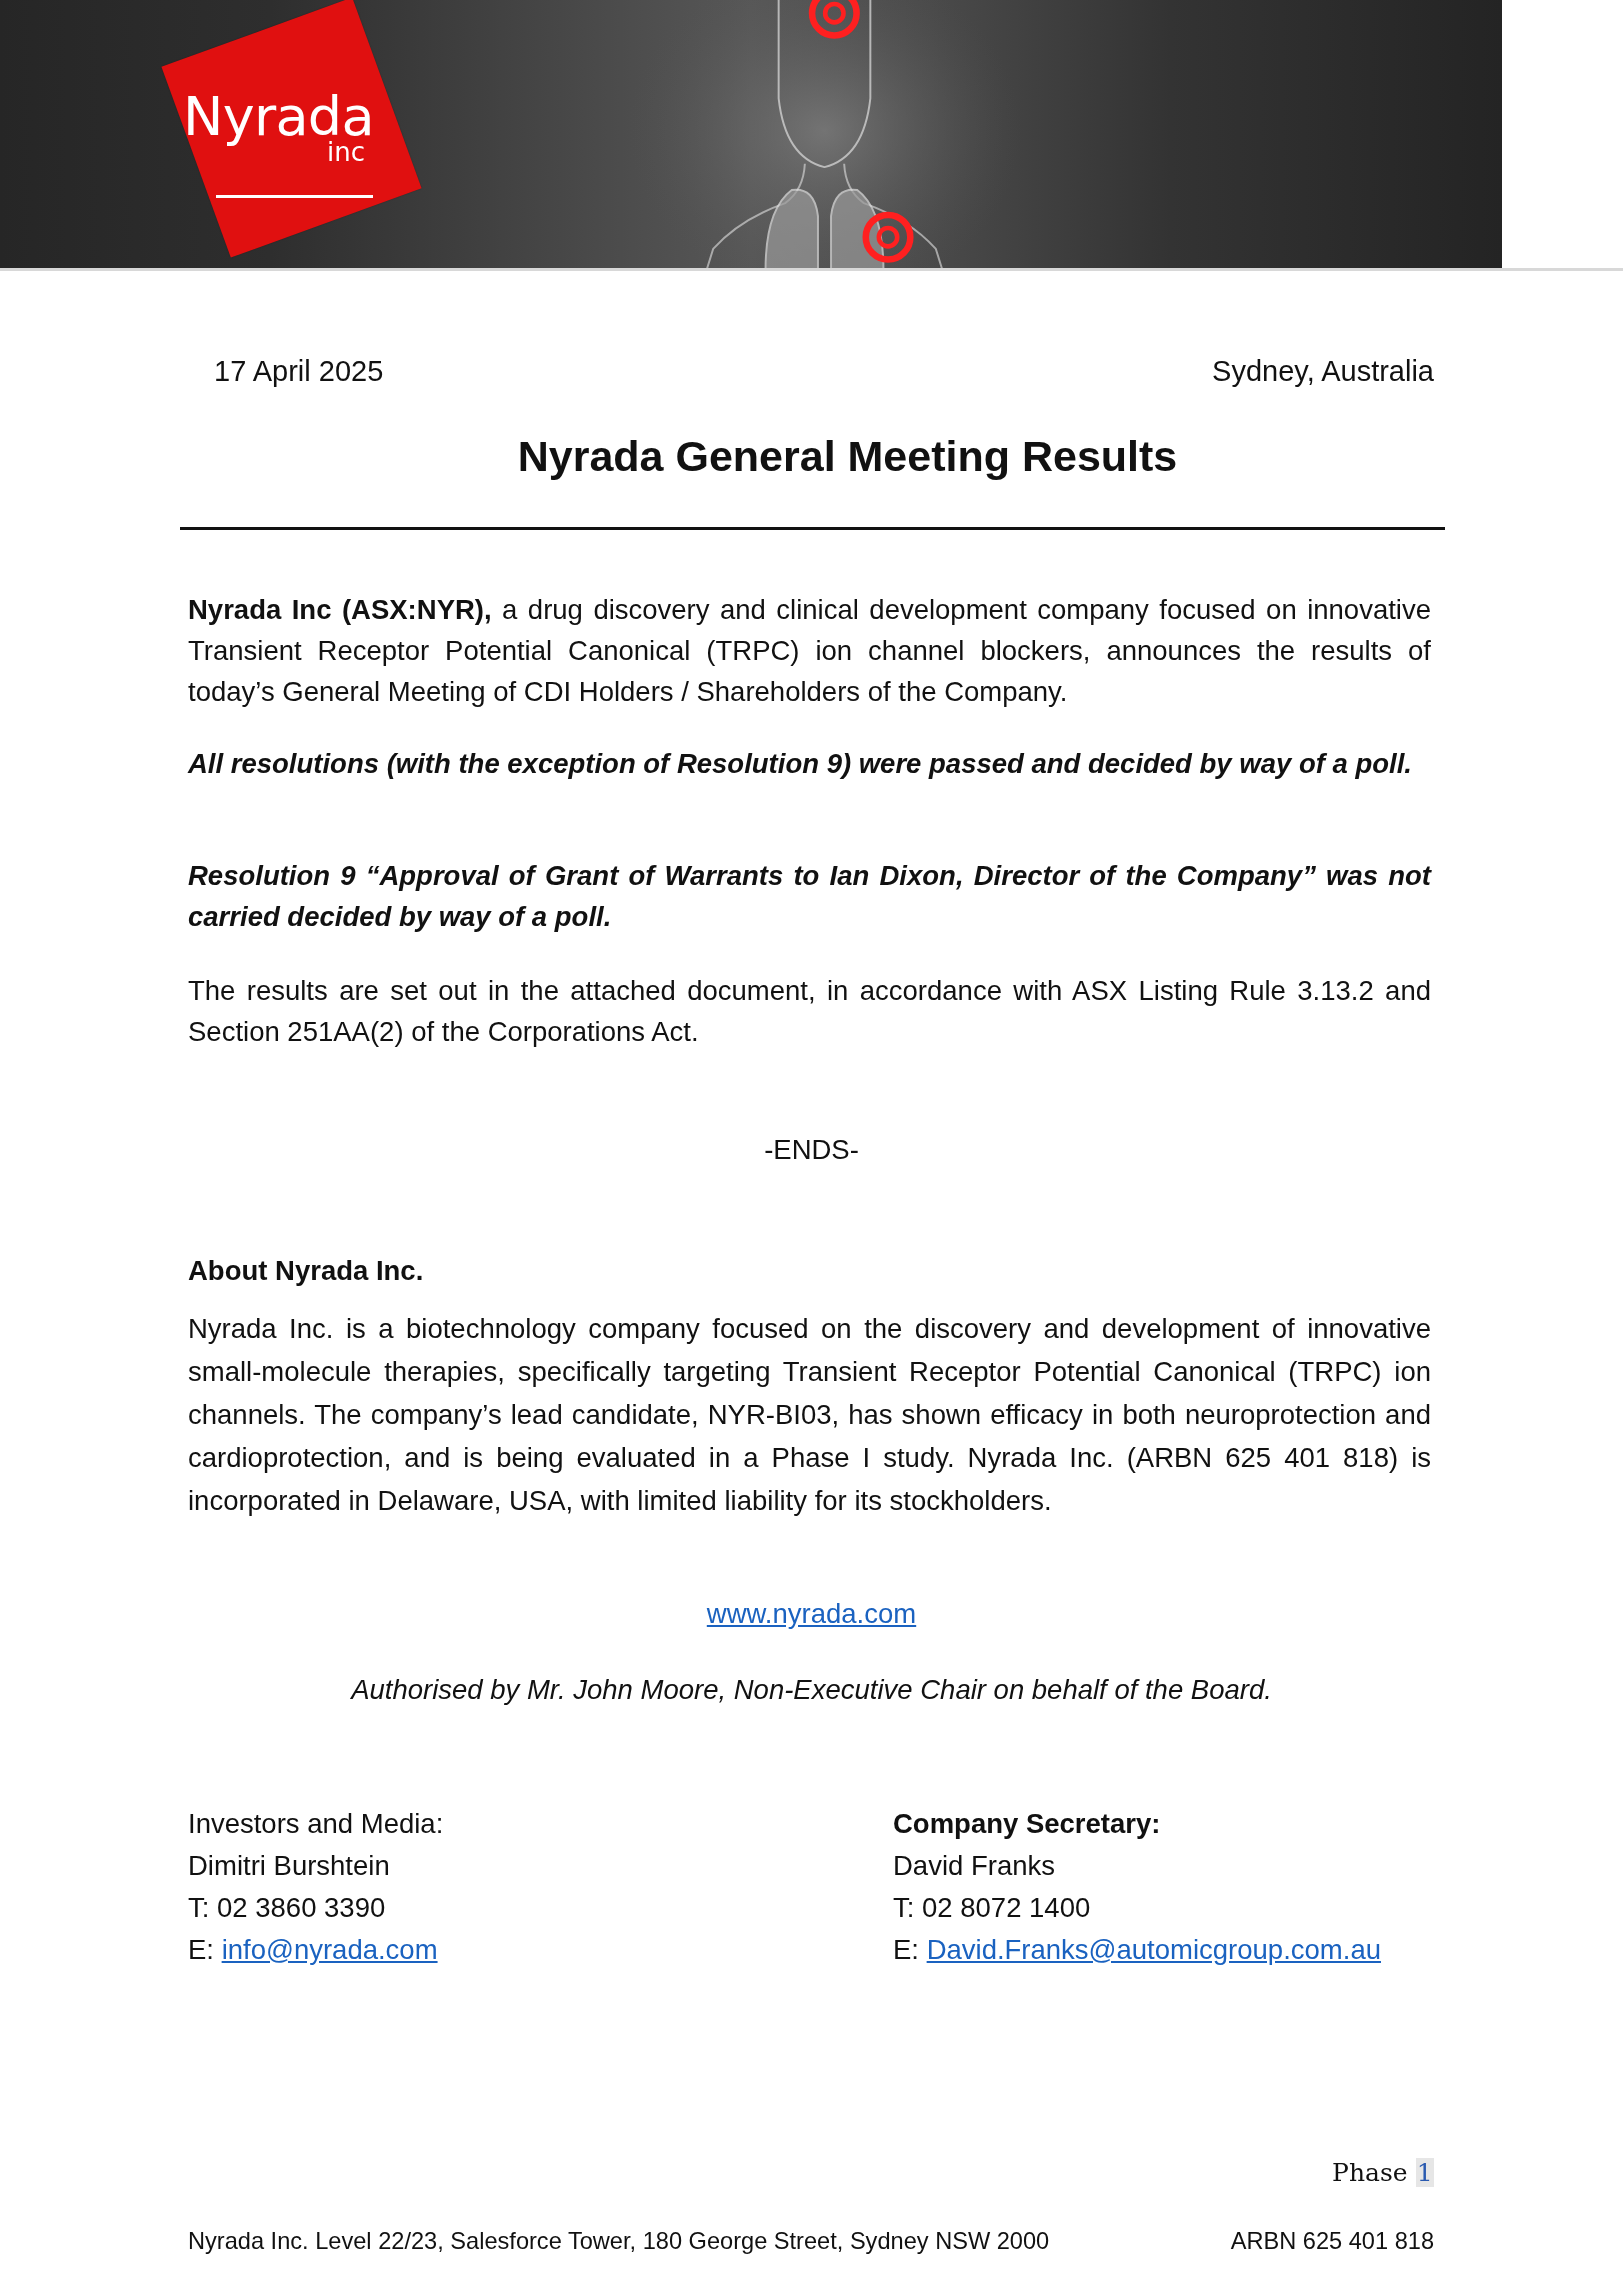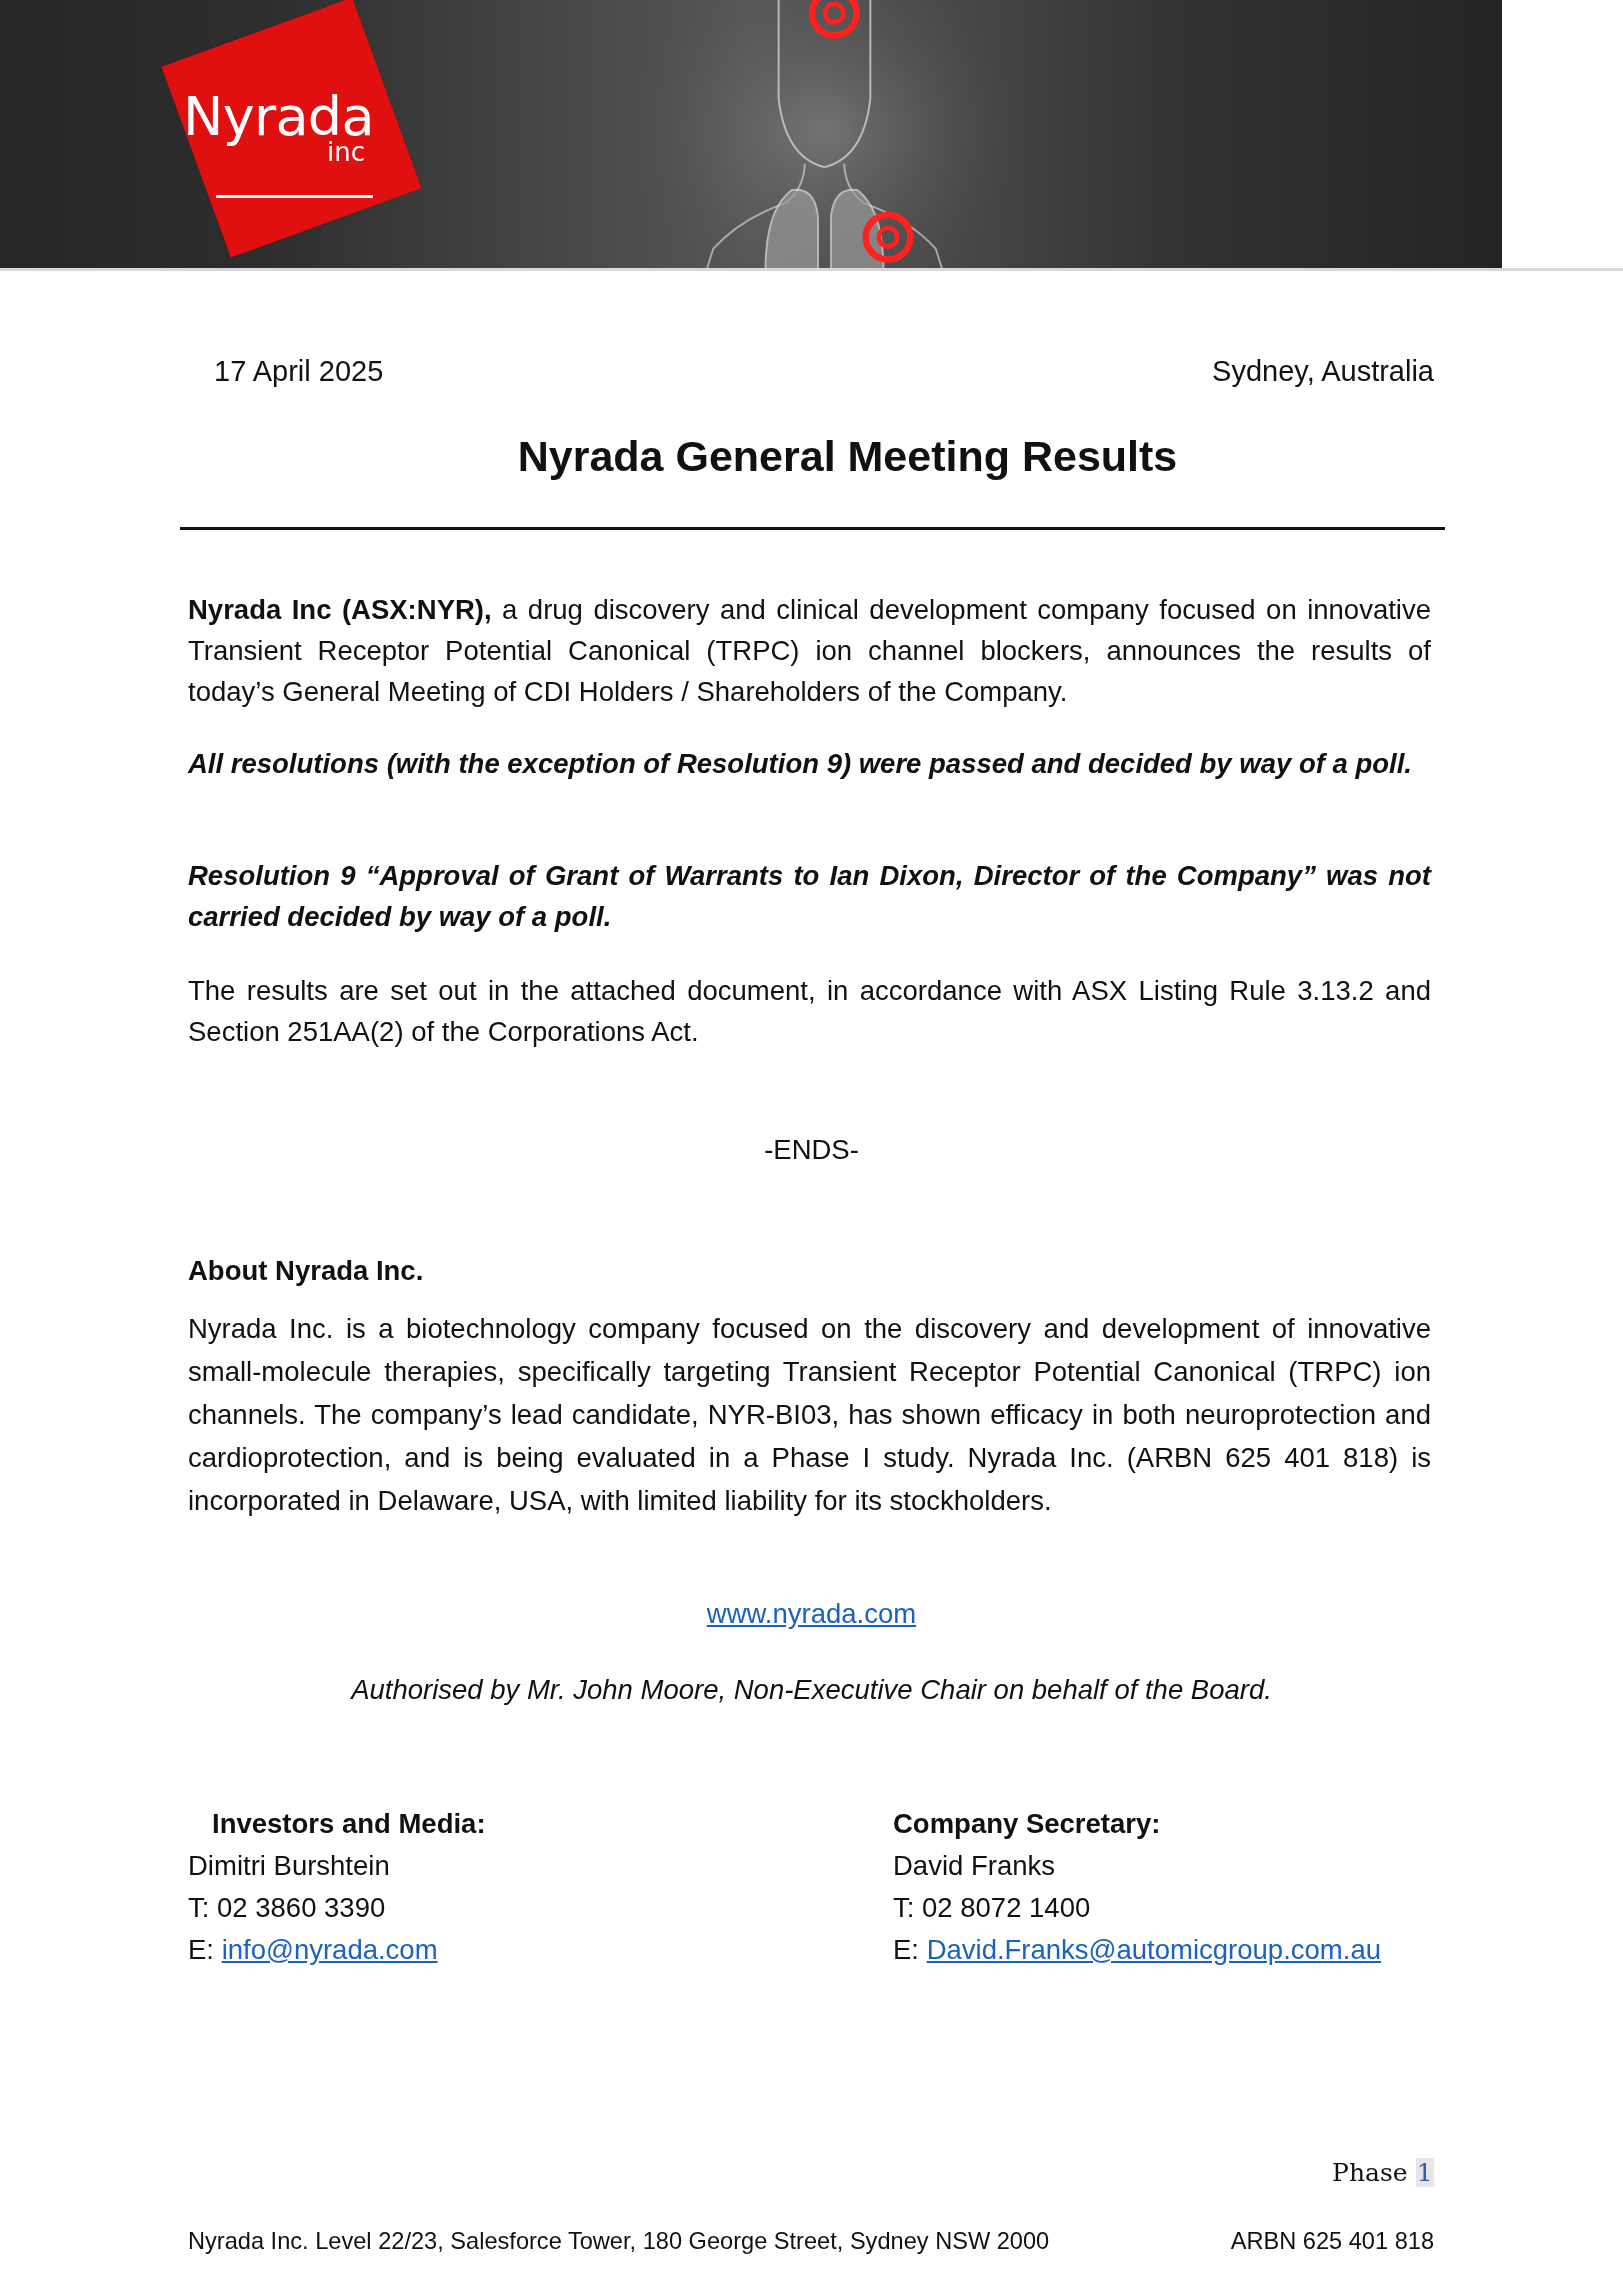--- a/index.html
+++ b/index.html
@@ -91,21 +91,21 @@
 <div class="heading" style="top:1255px;">About Nyrada Inc.</div>
 <div class="para" style="top:1307px; line-height:43px;">Nyrada Inc. is a biotechnology company focused on the discovery and development of innovative small-molecule therapies, specifically targeting Transient Receptor Potential Canonical (TRPC) ion channels. The company’s lead candidate, NYR-BI03, has shown efficacy in both neuroprotection and cardioprotection, and is being evaluated in a Phase I study. Nyrada Inc. (ARBN 625 401 818) is incorporated in Delaware, USA, with limited liability for its stockholders.</div>
 
 <div class="center" style="top:1598px;">
   <span class="link">www.nyrada.com</span>
 </div>
 
 <div class="center" style="top:1674px; font-style:italic;">Authorised by Mr. John Moore, Non-Executive Chair on behalf of the Board.</div>
 
 <div class="contact" style="left:188px; top:1803px;">
-  <div style="font-weight:bold;margin-left:24px;">Investors and Media:</div>
+  <div style="font-weight:normal;">Investors and Media:</div>
   <div>Dimitri Burshtein</div>
   <div>T: 02 3860 3390</div>
   <div><span>E: </span><span class="link">info@nyrada.com</span></div>
 </div>
 
 <div class="contact" style="left:893px; top:1803px;">
   <div style="font-weight:bold;">Company Secretary:</div>
   <div>David Franks</div>
   <div>T: 02 8072 1400</div>
   <div><span>E: </span><span class="link">David.Franks@automicgroup.com.au</span></div>

